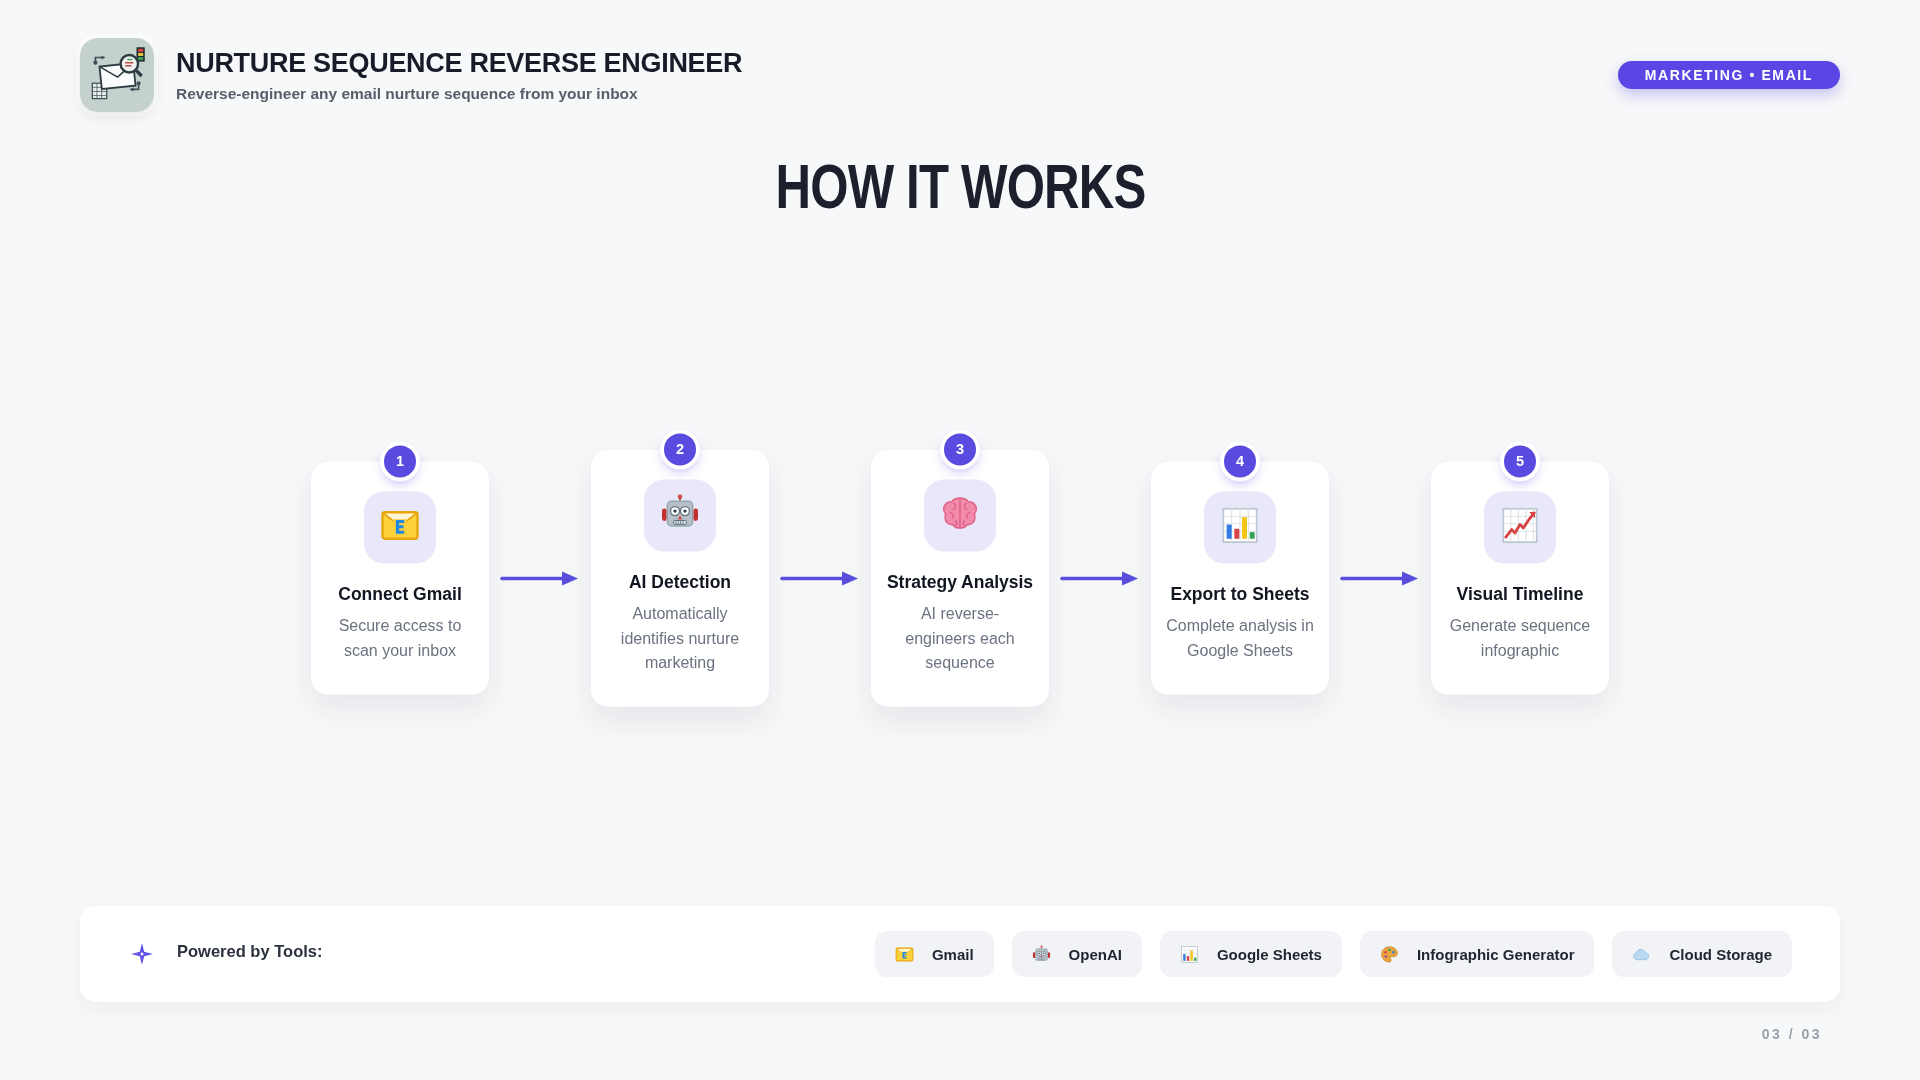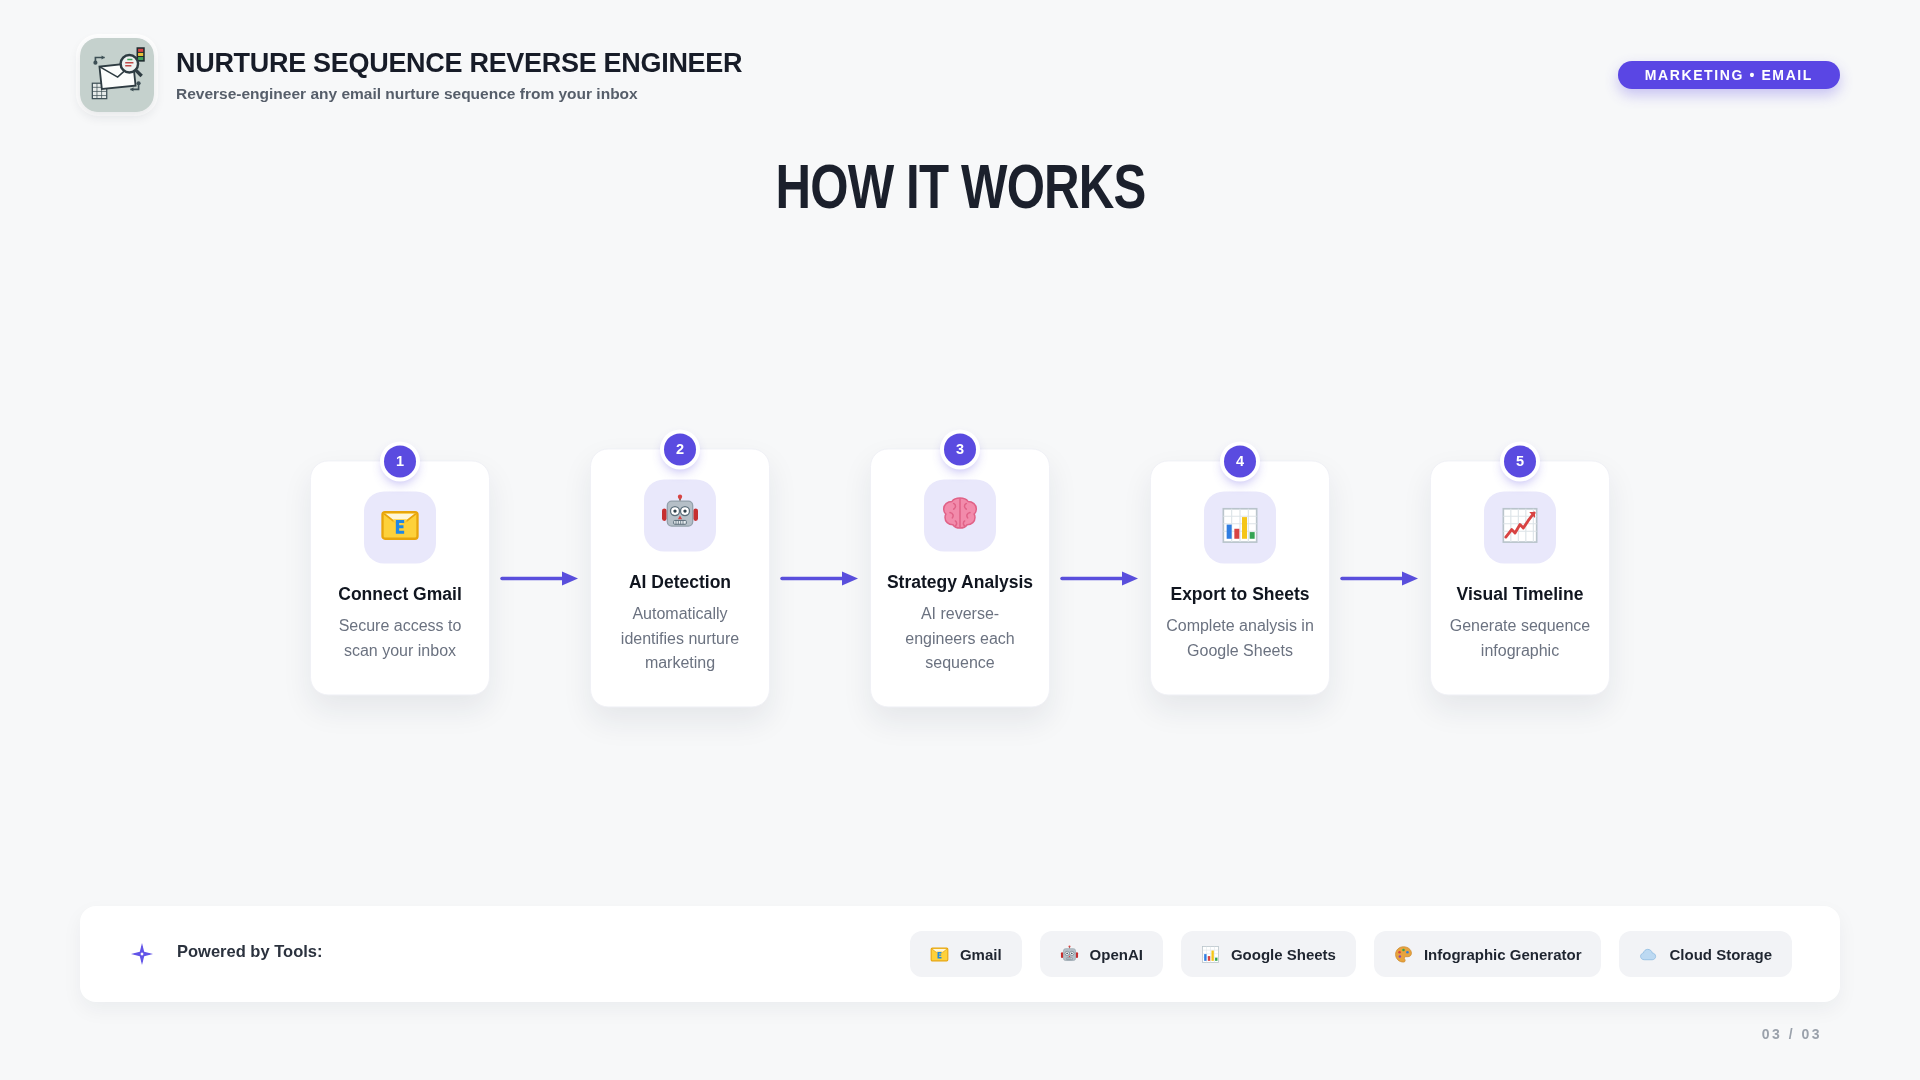--- a/index.html
+++ b/index.html
@@ -96,21 +96,21 @@
     box-shadow: 0 8px 20px rgba(28,34,64,.05);
     display: flex; align-items: center; justify-content: space-between;
     padding: 0 48px 0 50px;
   }
   .tools-left { display: flex; align-items: flex-start; gap: 23px; }
   .tools-left svg { width: 24px; height: 24px; display: block; }
   .tools-label { font-size: 16.5px; font-weight: 700; color: #2b323e; }
   .tools-chips { display: flex; align-items: center; gap: 18px; }
   .tool-chip {
     height: 46px; border-radius: 12px; background: #f2f3f6; border: none;
-    display: flex; align-items: center; gap: 11px; padding: 0 20px;
+    display: flex; align-items: center; gap: 18px; padding: 0 20px;
     font-family: "Liberation Sans", sans-serif;
     font-size: 15px; font-weight: 700; color: #1f2530;
     cursor: pointer;
   }
   .tool-chip .chip-icon svg { width: 19px; height: 19px; display: block; }
 
   
   .page-indicator {
     position: absolute; right: 98px; top: 1026px;
     font-size: 14px; font-weight: 700; letter-spacing: 2.5px; color: #9aa1ab;

